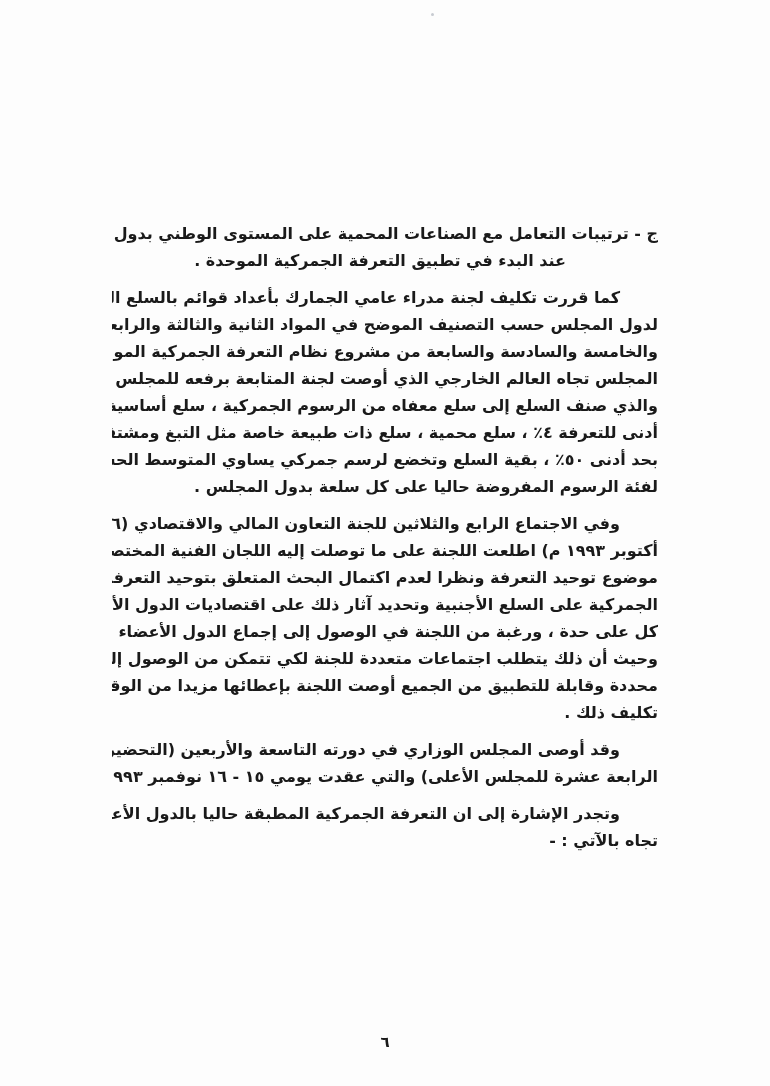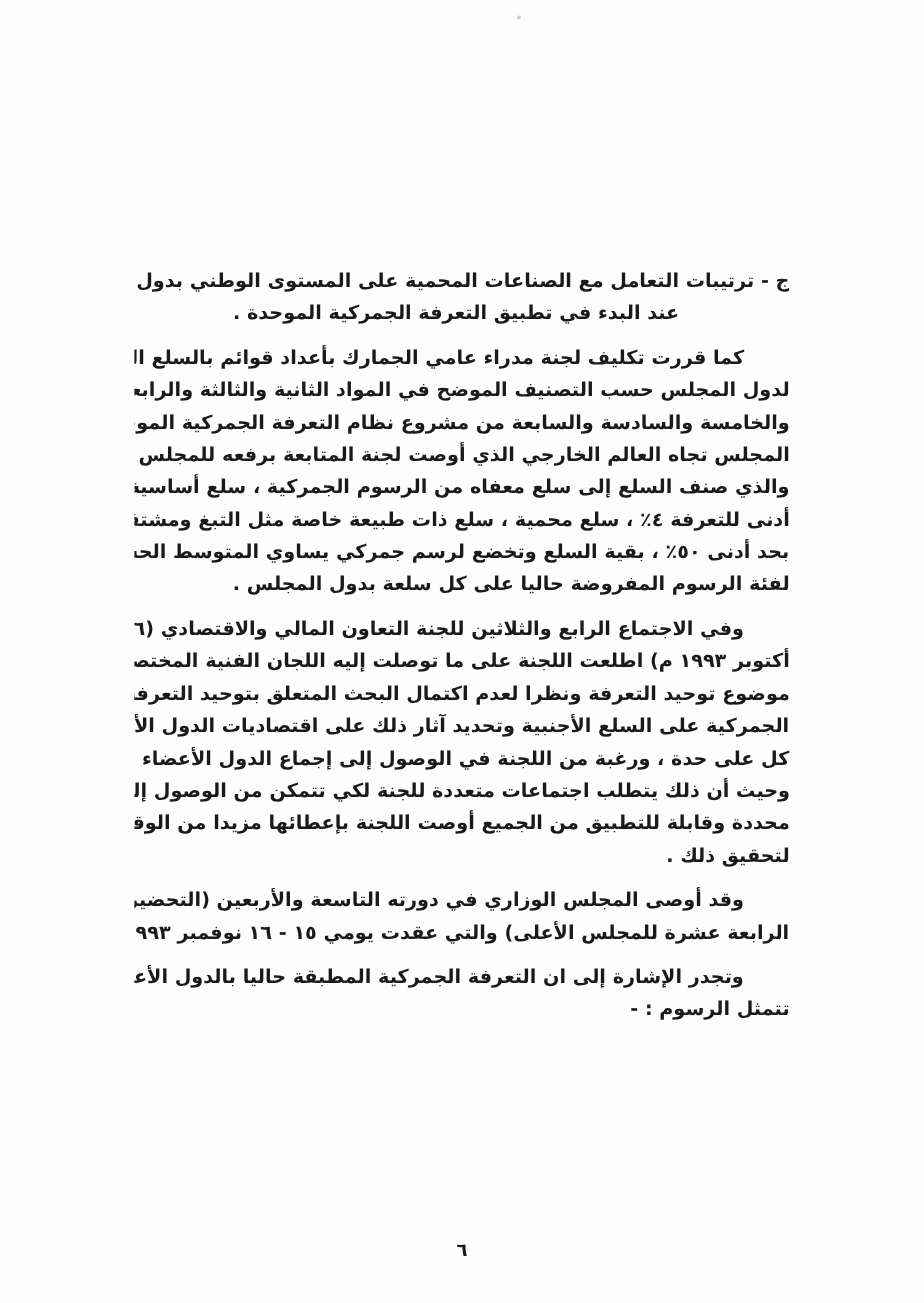--- a/index.html
+++ b/index.html
@@ -99,30 +99,30 @@
     </section>
 
     <section class="para">
       <div class="line indent">وفي الاجتماع الرابع والثلاثين للجنة التعاون المالي والاقتصادي (٢٦ - ٢٧</div>
       <div class="line">أكتوبر ١٩٩٣ م) اطلعت اللجنة على ما توصلت إليه اللجان الفنية المختصة حول</div>
       <div class="line">موضوع توحيد التعرفة ونظرا لعدم اكتمال البحث المتعلق بتوحيد التعرفة</div>
       <div class="line">الجمركية على السلع الأجنبية وتحديد آثار ذلك على اقتصاديات الدول الأعضاء</div>
       <div class="line">كل على حدة ، ورغبة من اللجنة في الوصول إلى إجماع الدول الأعضاء بشأنها ،</div>
       <div class="line">وحيث أن ذلك يتطلب اجتماعات متعددة للجنة لكي تتمكن من الوصول إلى قواعد</div>
       <div class="line">محددة وقابلة للتطبيق من الجميع أوصت اللجنة بإعطائها مزيدا من الوقت</div>
-      <div class="line last">لتحقيق ذلك .</div>
+      <div class="line last">تكليف ذلك .</div>
     </section>
 
     <section class="para">
       <div class="line indent">وقد أوصى المجلس الوزاري في دورته التاسعة والأربعين (التحضيرية للدورة</div>
       <div class="line">الرابعة عشرة للمجلس الأعلى) والتي عقدت يومي ١٥ - ١٦ نوفمبر ١٩٩٣ م</div>
     </section>
 
     <section class="para">
       <div class="line indent">وتجدر الإشارة إلى ان التعرفة الجمركية المطبقة حاليا بالدول الأعضاء ،</div>
-      <div class="line last">تتمثل الرسوم : -</div>
+      <div class="line last">تجاه بالآتي : -</div>
     </section>
 
   </main>
 
   <footer class="page-number">٦</footer>
 
 </div>
 
 </body></html>

